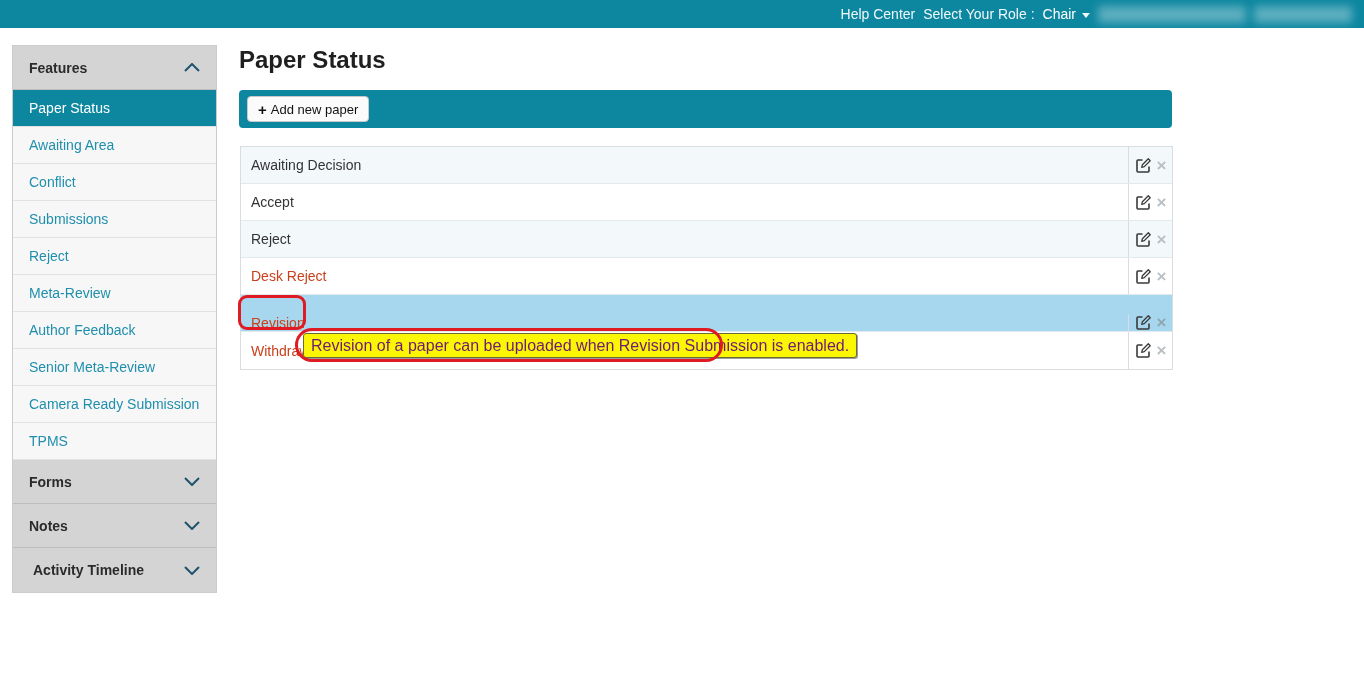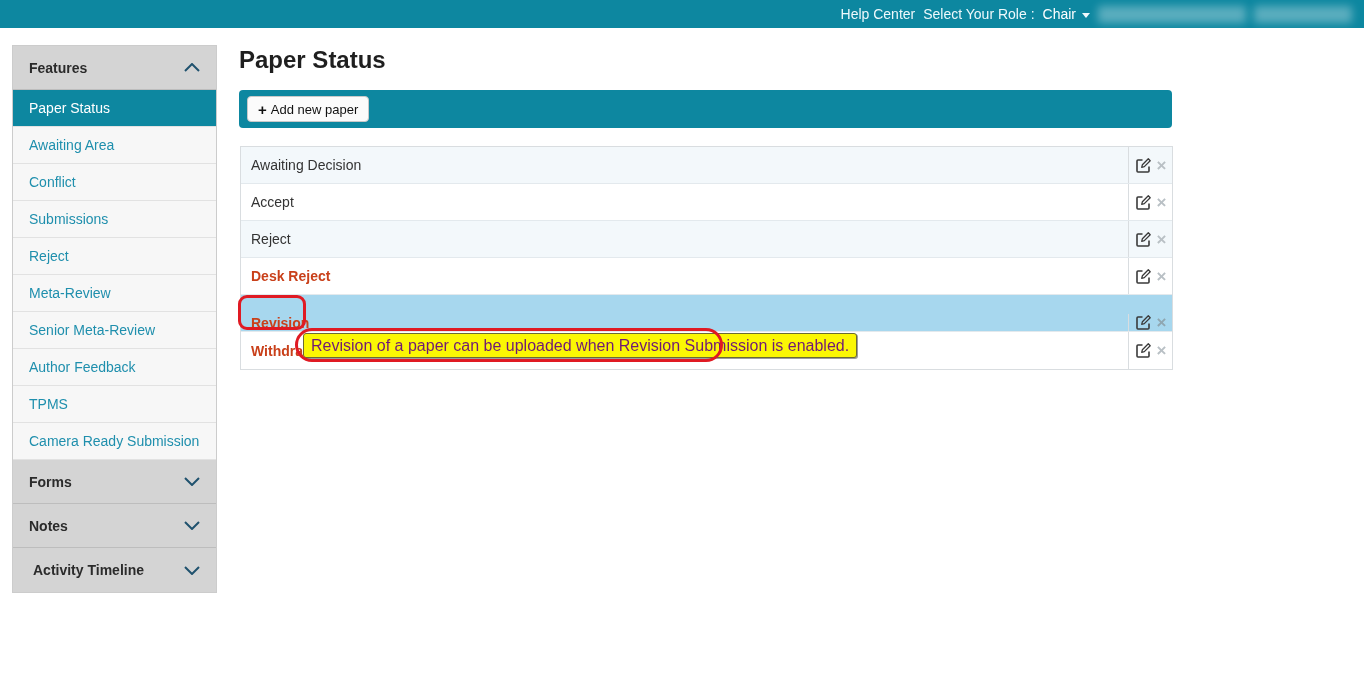--- a/index.html
+++ b/index.html
@@ -38,21 +38,21 @@
              font-size:13px; color:#111; display:flex; align-items:center; gap:4px; cursor:pointer;
              font-family:"Liberation Sans", sans-serif; }
   .plus { font-weight:bold; font-size:15px; line-height:1; }
 
   .status-table { position:absolute; left:240px; top:146px; width:933px; border:1px solid #d9dde0; background:#a16207; }
   .row { display:flex; height:37px; border-bottom:1px solid #e3e9ed; background:#ffffff; }
   .row:last-child { border-bottom:none; }
   .row.striped { background:#f3f8fb; }
   .row.highlight { background:#a7d7ee;align-items:flex-end; }
   .cell-label { flex:1; display:flex; align-items:center; padding-left:10px; font-size:14px; color:#333; overflow:hidden; }
-  .cell-label.custom { color:#c9401a; font-weight:bold; }
+  .cell-label.custom { color:#c9401a; font-weight:normal; }
   .cell-actions { width:44px; border-left:1px solid #d9dde0; display:flex; align-items:center;
                   justify-content:center; gap:5px; }
   .edit-btn { display:flex; align-items:center; cursor:pointer; background:none; border:none; padding:0; }
   .del-btn { color:#b9c0c5; font-size:17px; font-weight:bold; line-height:1; cursor:pointer;
              background:none; border:none; padding:0; font-family:"Liberation Sans", sans-serif; }
   .row.highlight .del-btn { color:#8fa6b1; }
 
   
   .tooltip { position:absolute; left:303px; top:333px; height:25px; background:#fbf704;
              border:1px solid #6b6b35; border-radius:3px; box-shadow:1px 1px 0 rgba(60,60,60,0.5);
@@ -82,24 +82,24 @@
       <svg class="chev" viewBox="0 0 16 9">
           <polyline points="1,8 8,1 15,8"></polyline>
         </svg>
     </div>
     <div class="side-item selected">Paper Status</div>
     <div class="side-item">Awaiting Area</div>
     <div class="side-item">Conflict</div>
     <div class="side-item">Submissions</div>
     <div class="side-item">Reject</div>
     <div class="side-item">Meta-Review</div>
+    <div class="side-item">Author Feedback</div>
     <div class="side-item">Senior Meta-Review</div>
-    <div class="side-item">Author Feedback</div>
+    <div class="side-item">Camera Ready Submission</div>
     <div class="side-item">TPMS</div>
-    <div class="side-item">Camera Ready Submission</div>
     <div class="acc-header">
       <span>Forms</span>
       <svg class="chev" viewBox="0 0 16 9">
           <polyline points="1,1 8,8 15,1"></polyline>
         </svg>
     </div>
     <div class="acc-header">
       <span>Notes</span>
       <svg class="chev" viewBox="0 0 16 9">
           <polyline points="1,1 8,8 15,1"></polyline>

